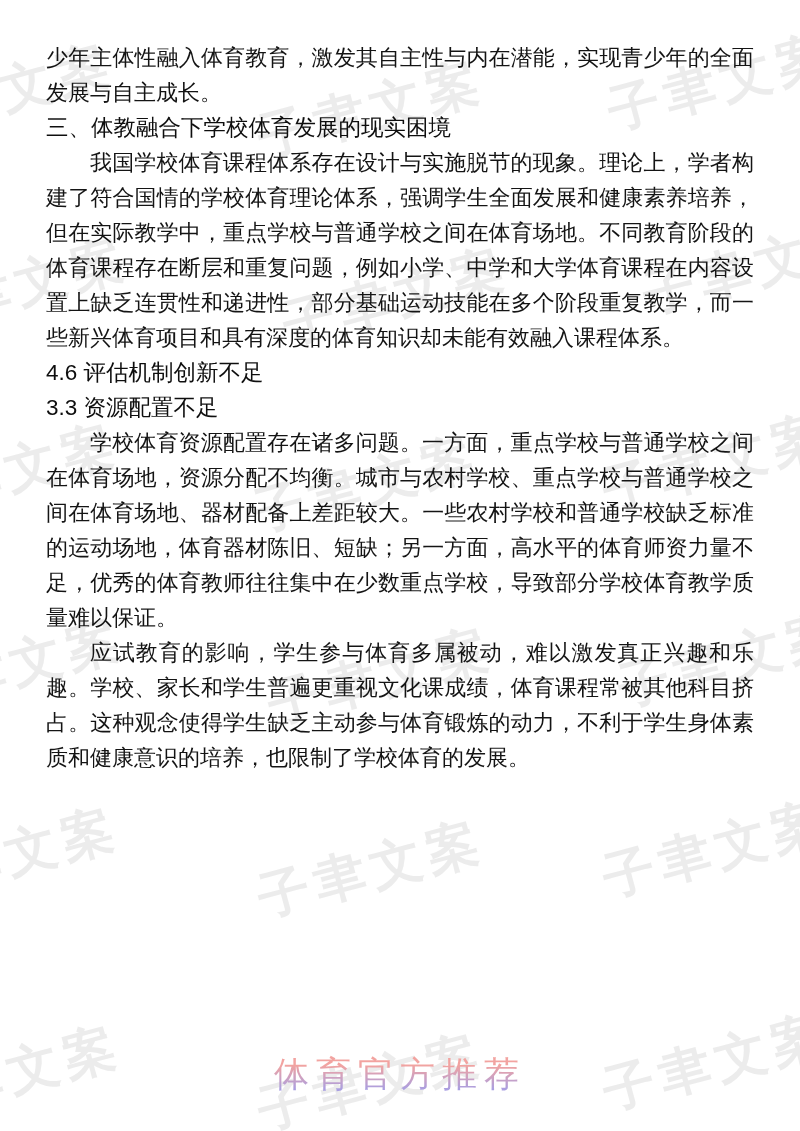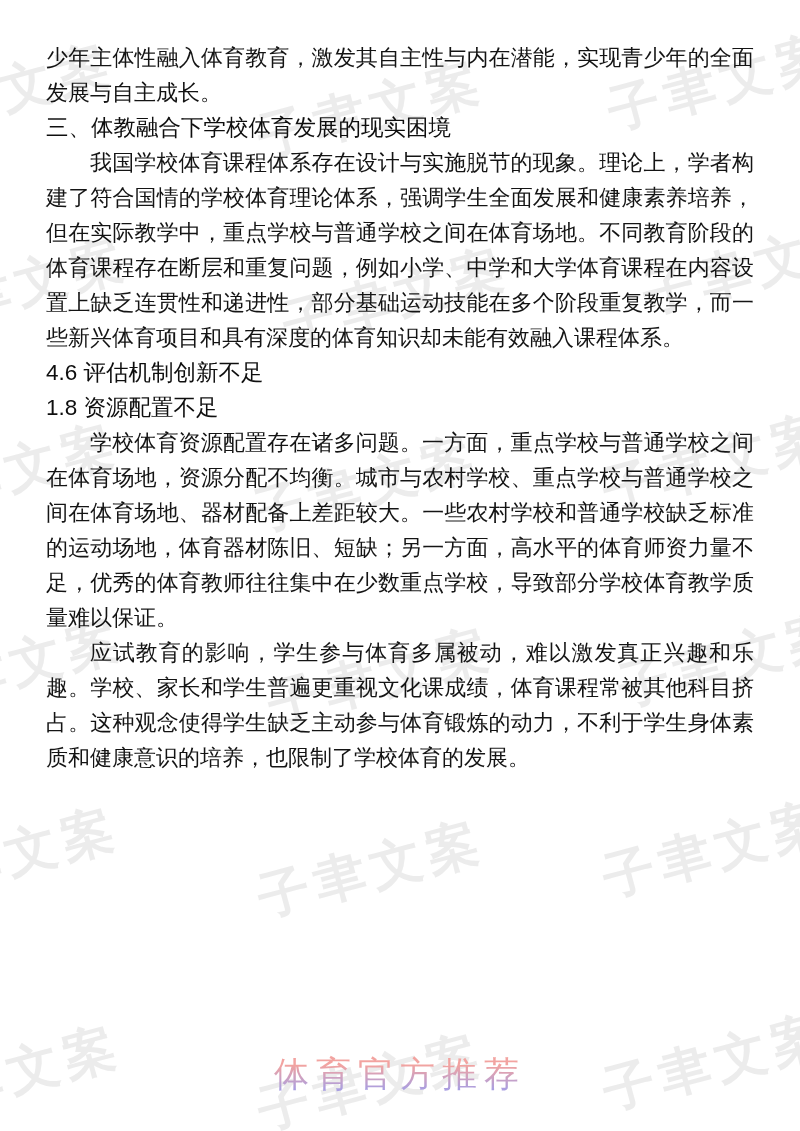--- a/index.html
+++ b/index.html
@@ -110,21 +110,21 @@
 
   <div class="content">
     <p class="body-text">少年主体性融入体育教育，激发其自主性与内在潜能，实现青少年的全面发展与自主成长。</p>
 
     <h2 class="h-main">三、体教融合下学校体育发展的现实困境</h2>
 
     <p class="body-text indent">我国学校体育课程体系存在设计与实施脱节的现象。理论上，学者构建了符合国情的学校体育理论体系，强调学生全面发展和健康素养培养，但在实际教学中，重点学校与普通学校之间在体育场地。不同教育阶段的体育课程存在断层和重复问题，例如小学、中学和大学体育课程在内容设置上缺乏连贯性和递进性，部分基础运动技能在多个阶段重复教学，而一些新兴体育项目和具有深度的体育知识却未能有效融入课程体系。</p>
 
     <h3 class="h-sub">4.6 评估机制创新不足</h3>
 
-    <h3 class="h-sub">1.8 资源配置不足</h3>
+    <h3 class="h-sub">3.3 资源配置不足</h3>
     <p class="body-text indent">学校体育资源配置存在诸多问题。一方面，重点学校与普通学校之间在体育场地，资源分配不均衡。城市与农村学校、重点学校与普通学校之间在体育场地、器材配备上差距较大。一些农村学校和普通学校缺乏标准的运动场地，体育器材陈旧、短缺；另一方面，高水平的体育师资力量不足，优秀的体育教师往往集中在少数重点学校，导致部分学校体育教学质量难以保证。</p>
 
     <p class="body-text indent">应试教育的影响，学生参与体育多属被动，难以激发真正兴趣和乐趣。学校、家长和学生普遍更重视文化课成绩，体育课程常被其他科目挤占。这种观念使得学生缺乏主动参与体育锻炼的动力，不利于学生身体素质和健康意识的培养，也限制了学校体育的发展。</p>
 
   </div>
 
   <div class="promo">体育官方推荐</div>
 
 </div>
 

